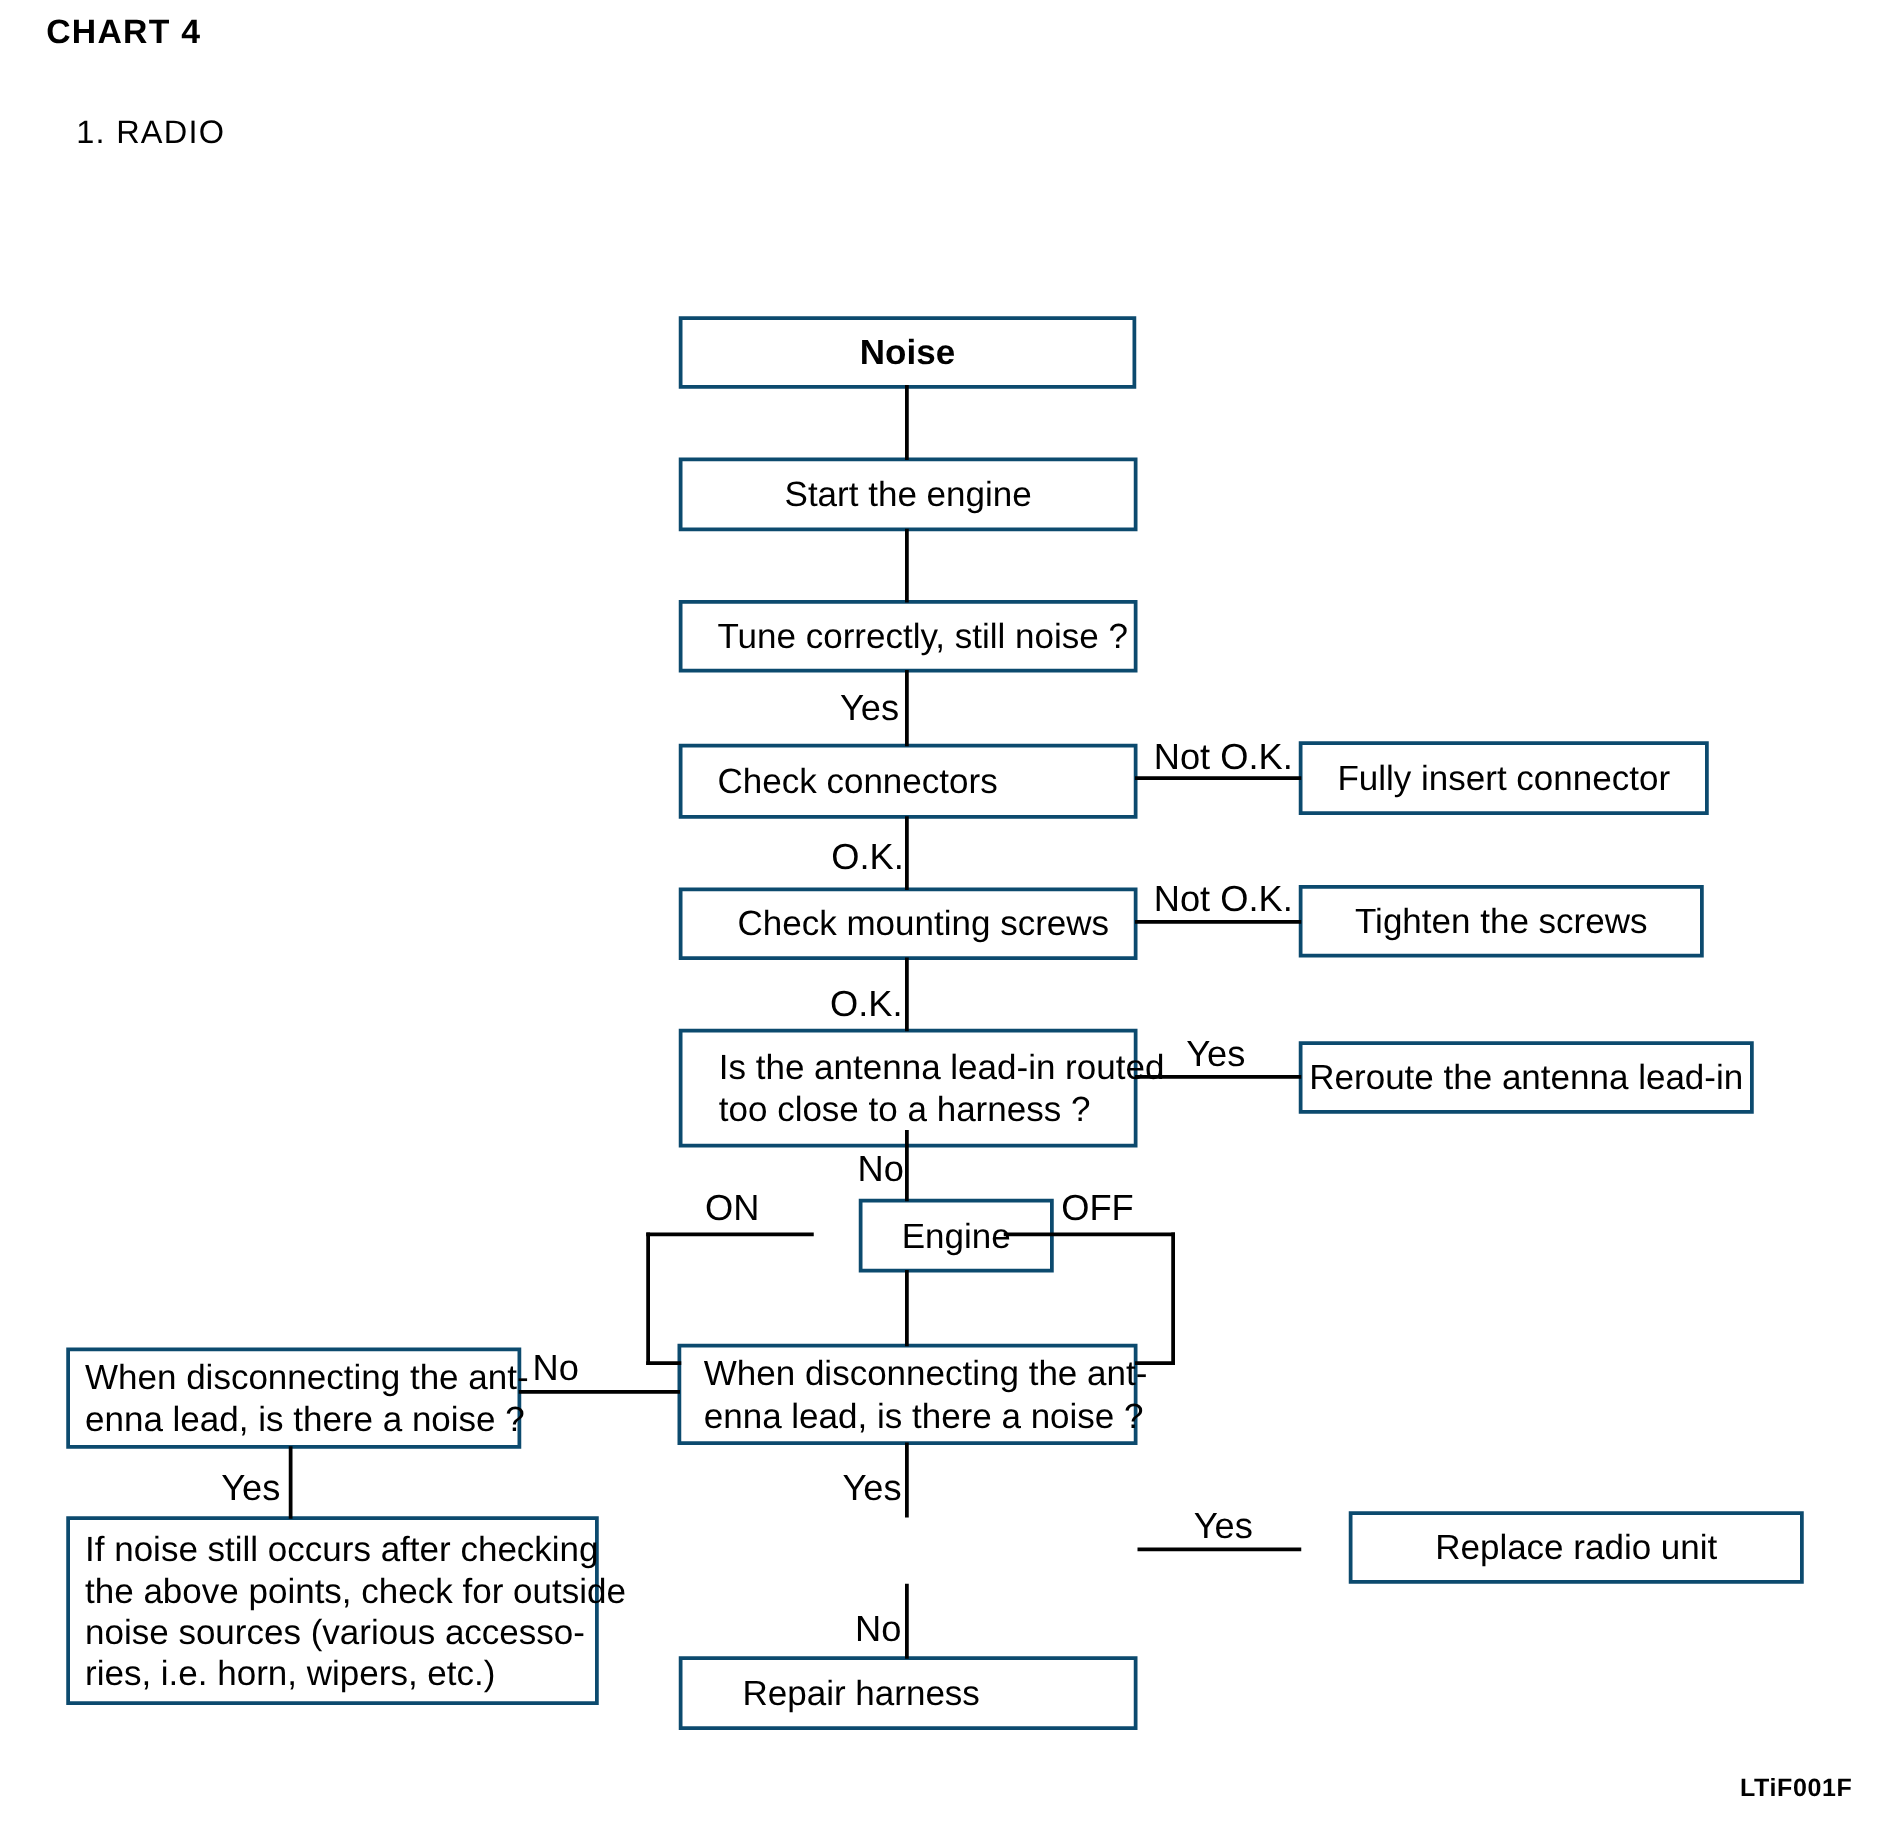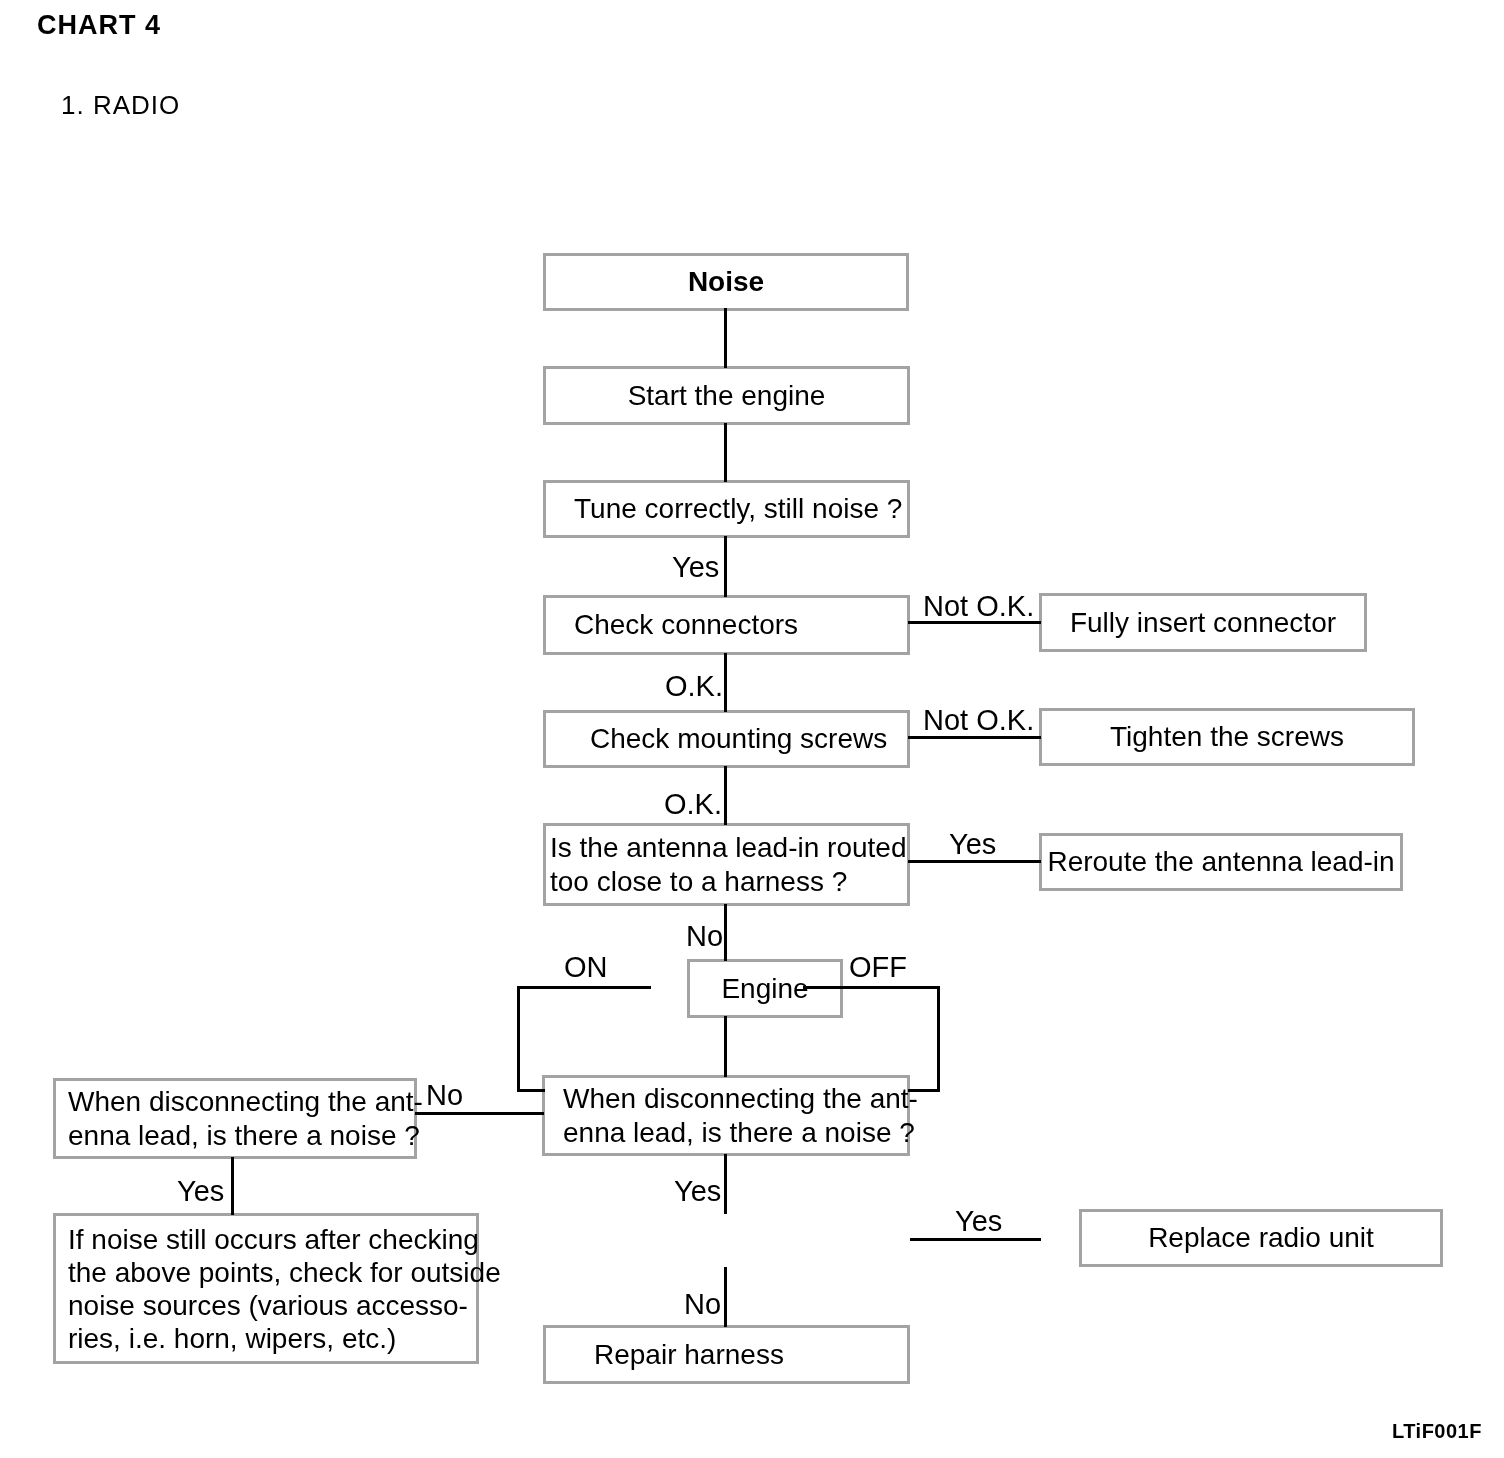--- a/index.html
+++ b/index.html
@@ -15,21 +15,21 @@
   .title {
     position: absolute; left: 37px; top: 10px;
     font-size: 27px; font-weight: bold; letter-spacing: 1px;
   }
   .subtitle {
     position: absolute; left: 61px; top: 90px;
     font-size: 26px; letter-spacing: 1px;
   }
   .box {
     position: absolute; box-sizing: border-box;
-    border: 3px solid #a3a3a3; background: #fff;
+    border: 3px solid #0c4a6e; background: #fff;
     display: flex; align-items: center;
     font-size: 28px; line-height: 1.2; white-space: nowrap;
   }
   .ctr { justify-content: center; text-align: center; }
   .bold { font-weight: bold; }
   .col {
     flex-direction: column; align-items: flex-start;
     justify-content: center; line-height: 34px;
   }
   .vline { position: absolute; width: 3px; background: #000; }
@@ -67,25 +67,25 @@
   </div>
 
   <div class="box ctr" style="left:1039px; top:593px; width:328px; height:59px;">
     <span>Fully insert connector</span>
   </div>
 
   <div class="box" style="left:543px; top:710px; width:367px; height:58px; padding-left:44px;">
     <span>Check mounting screws</span>
   </div>
 
-  <div class="box ctr" style="left:1039px; top:708px; width:376px; height:58px;">
+  <div class="box ctr" style="left:1039px; top:708px; width:324px; height:58px;">
     <span>Tighten the screws</span>
   </div>
 
-  <div class="box col" style="left:543px; top:823px; width:367px; height:83px; padding-left:4px;">
+  <div class="box col" style="left:543px; top:823px; width:367px; height:95px; padding-left:29px;">
     <span>Is the antenna lead-in routed</span>
     <span>too close to a harness ?</span>
   </div>
 
   <div class="box ctr" style="left:1039px; top:833px; width:364px; height:58px;">
     <span>Reroute the antenna lead-in</span>
   </div>
 
   <div class="box ctr" style="left:687px; top:959px; width:156px; height:59px;">
     <span>Engine</span>

